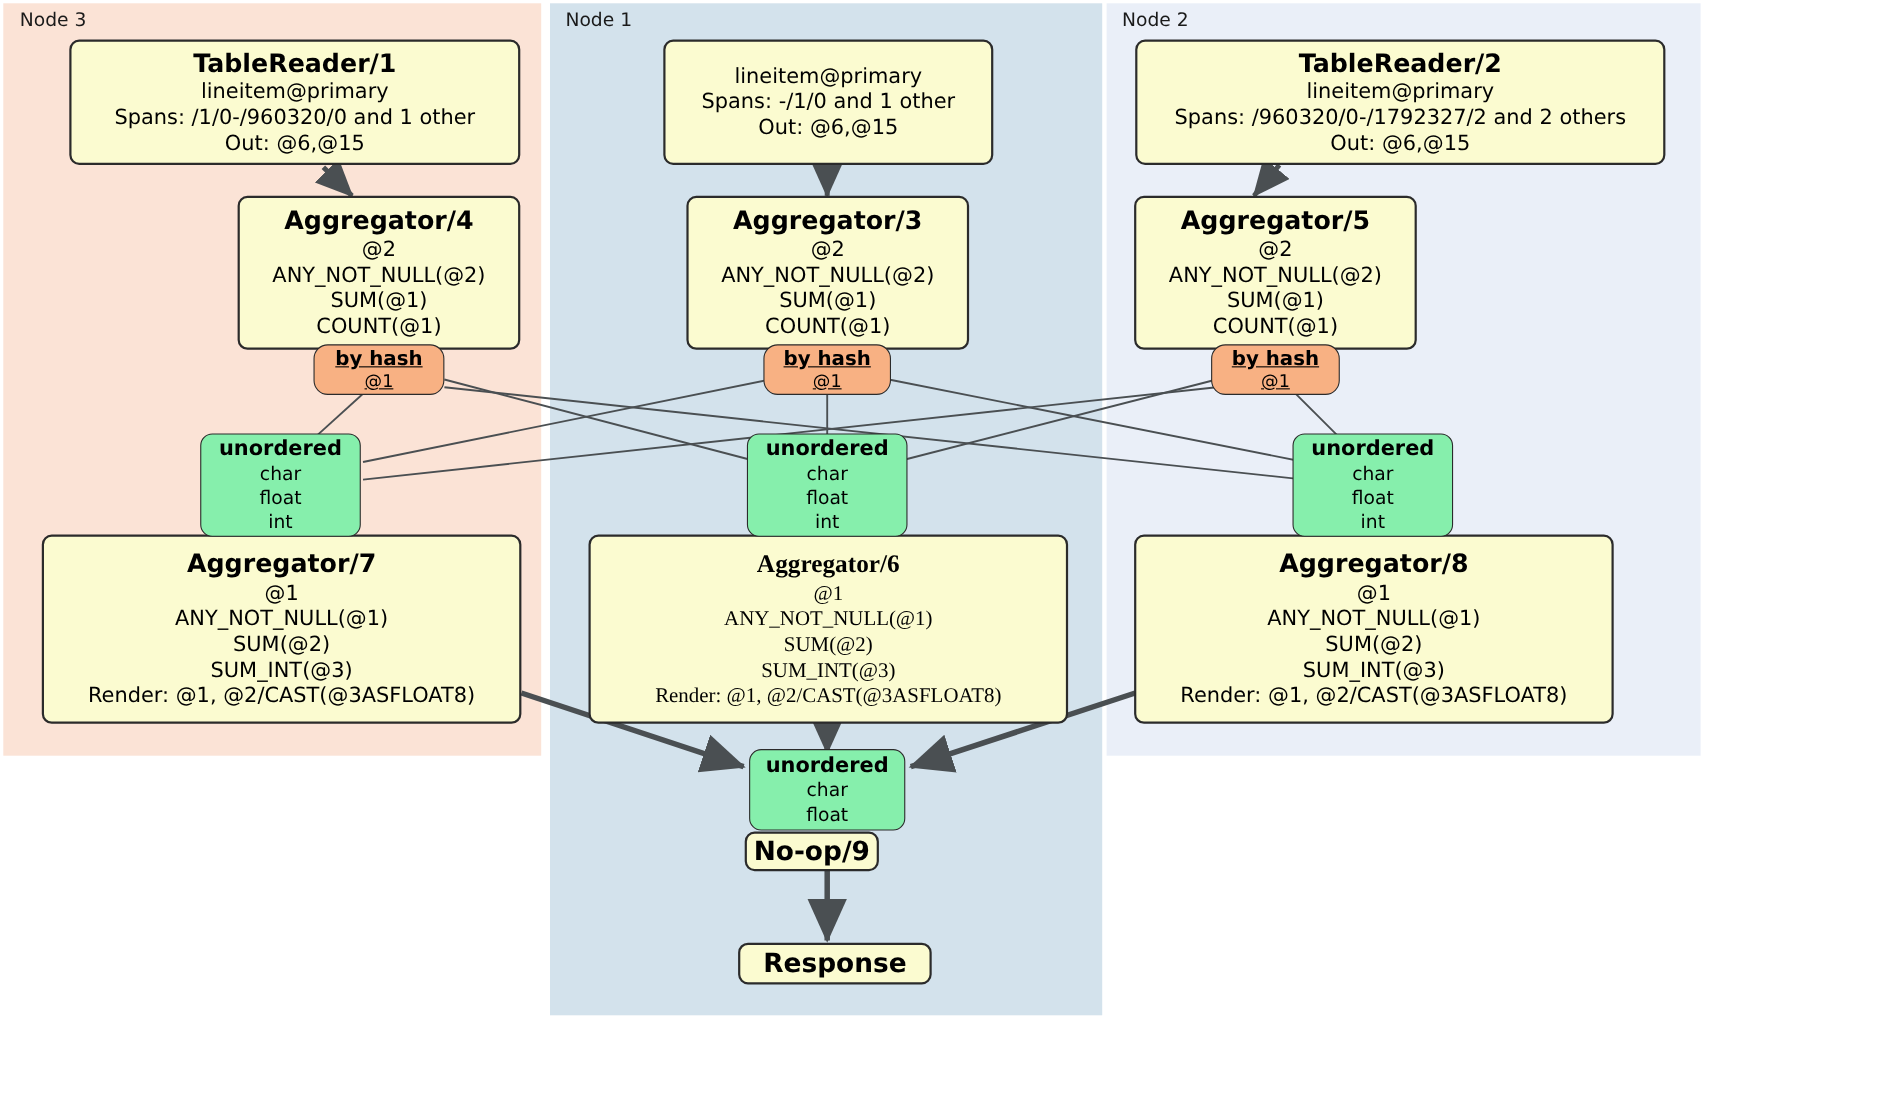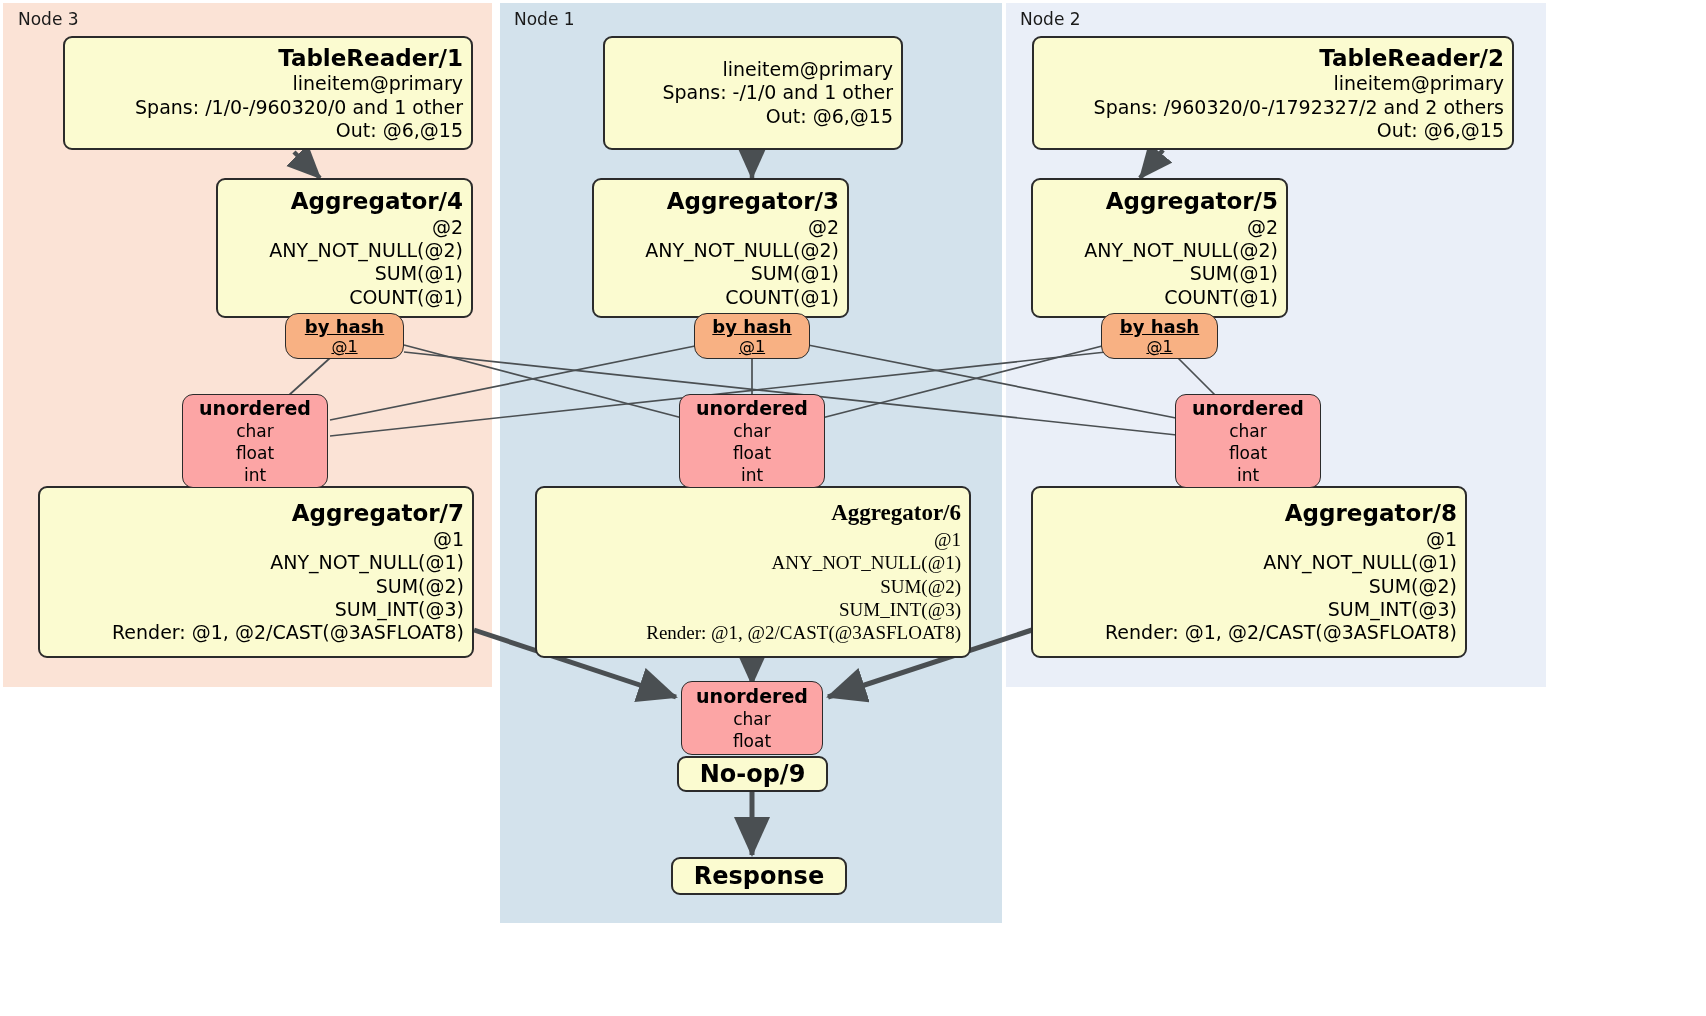--- a/index.html
+++ b/index.html
@@ -17,41 +17,41 @@
     white-space:nowrap;
   }
 
   
   #edges{position:absolute;left:0;top:0;width:1706px;height:1016px;pointer-events:none;}
 
   
   .proc{
     position:absolute;box-sizing:border-box;
     background:#fbfbd0;border:2px solid #2b2b2b;border-radius:9px;
-    text-align:right;color:#000;
+    text-align:center;color:#000;
     display:flex;flex-direction:column;justify-content:center;
     padding:4px 8px;
     font-size:19px;line-height:1.22;
   }
   .proc .ttl{font-weight:bold;font-size:23px;line-height:1.25;}
   .proc .ln{font-size:19px;line-height:1.23;white-space:nowrap;}
 
   .router{
     position:absolute;box-sizing:border-box;
     background:#f8b183;border:1.5px solid #2b2b2b;border-radius:13px;
     text-align:center;color:#000;
     display:flex;flex-direction:column;justify-content:center;
     font-size:16px;line-height:1.2;text-decoration:underline;
   }
   .router .ttl{font-weight:bold;font-size:18px;}
   .router .ln{font-size:16px;}
 
   .sync{
     position:absolute;box-sizing:border-box;
-    background:#fca5a5;border:1.5px solid #2b2b2b;border-radius:11px;
+    background:#86efac;border:1.5px solid #2b2b2b;border-radius:11px;
     text-align:center;color:#000;
     display:flex;flex-direction:column;justify-content:center;
     font-size:17px;line-height:1.3;
   }
   .sync .ttl{font-weight:bold;font-size:19px;}
   .sync .ln{font-size:17px;}
 
   .simple{
     position:absolute;box-sizing:border-box;
     background:#fbfbd0;border:2px solid #2b2b2b;border-radius:9px;
@@ -141,21 +141,21 @@
   </div>
 
   <div class="proc z-proc" style="left:216px;top:178px;width:257px;height:140px;">
     <div class="ttl">Aggregator/4</div>
     <div class="ln">@2</div>
     <div class="ln">ANY_NOT_NULL(@2)</div>
     <div class="ln">SUM(@1)</div>
     <div class="ln">COUNT(@1)</div>
   </div>
 
-  <div class="proc z-proc" style="left:592px;top:178px;width:257px;height:140px;">
+  <div class="proc z-proc" style="left:624px;top:178px;width:257px;height:140px;">
     <div class="ttl">Aggregator/3</div>
     <div class="ln">@2</div>
     <div class="ln">ANY_NOT_NULL(@2)</div>
     <div class="ln">SUM(@1)</div>
     <div class="ln">COUNT(@1)</div>
   </div>
 
   <div class="proc z-proc" style="left:1031px;top:178px;width:257px;height:140px;">
     <div class="ttl">Aggregator/5</div>
     <div class="ln">@2</div>
@@ -226,21 +226,21 @@
     <div class="ln">SUM_INT(@3)</div>
     <div class="ln">Render: @1, @2/CAST(@3ASFLOAT8)</div>
   </div>
 
   <div class="sync z-sync" style="left:681px;top:681px;width:142px;height:74px;">
     <div class="ttl">unordered</div>
     <div class="ln">char</div>
     <div class="ln">float</div>
   </div>
 
-  <div class="simple z-top" style="left:677px;top:756px;width:151px;height:36px;">
+  <div class="simple z-top" style="left:677px;top:756px;width:122px;height:36px;">
     <span>No-op/9</span>
   </div>
 
   <div class="simple z-top" style="left:671px;top:857px;width:176px;height:38px;">
     <span>Response</span>
   </div>
 
 </div>
 
 </body></html>

